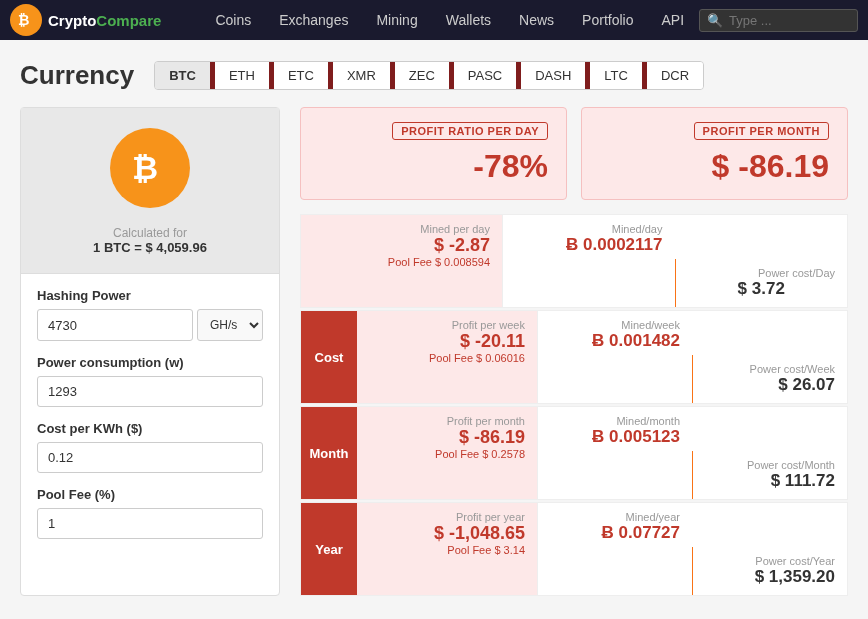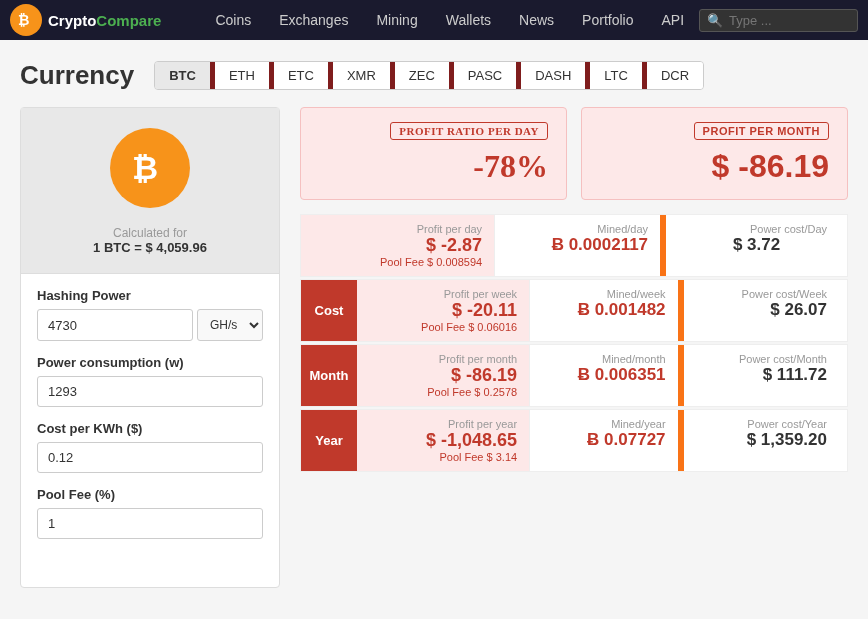--- a/index.html
+++ b/index.html
@@ -160,21 +160,20 @@
     .top-cards { display: flex; gap: 14px; }
     .profit-card {
       flex: 1;
       border-radius: 4px;
       padding: 14px 18px;
       text-align: right;
     }
     .profit-card.ratio {
       background: #fde8e8;
       border: 1px solid #f5c0c0;
-      font-family: Liberation Serif, serif;
     }
     .profit-card.month {
       background: #fde8e8;
       border: 1px solid #f5c0c0;
     }
     .profit-card-label {
       font-size: 11px;
       font-weight: bold;
       color: #c0392b;
       text-transform: uppercase;
@@ -233,23 +232,24 @@
     .data-row .mined-cell {
       flex: 1;
       padding: 8px 12px;
       text-align: right;
       border-left: 1px solid #eee;
     }
     .data-row .mined-cell .cell-label { font-size: 11px; color: #999; }
     .data-row .mined-cell .cell-main { font-size: 17px; font-weight: bold; color: #c0392b; }
     .data-row .power-cell {
       flex: 1;
-      padding: 8px 20px;
+      padding: 8px 12px;
       text-align: right;
-      border-left: 6px solid #f97316;
+      border-left: 1px solid #f97316;
+      margin-top: 44px;
     }
     .data-row .power-cell .cell-label { font-size: 11px; color: #999; }
     .data-row .power-cell .cell-main { font-size: 17px; font-weight: bold; color: #333; }
   </style>
 </head>
 <body>
 
 <nav>
   <div class="nav-logo">
     <div class="logo-circle">
@@ -348,21 +348,21 @@
         </div>
         <div class="profit-card month">
           <div class="profit-card-label">PROFIT PER MONTH</div>
           <div class="profit-card-value">$ -86.19</div>
         </div>
       </div>
 
       <div class="data-table" id="data-rows-container">
       <div class="data-row">
       <div class="profit-cell">
-        <div class="cell-label">Profit per day</div>
+        <div class="cell-label">Mined per day</div>
         <div class="cell-main">$ -2.87</div>
         <div class="cell-sub">Pool Fee $ 0.008594</div>
       </div>
       <div class="mined-cell">
         <div class="cell-label">Mined/day</div>
         <div class="cell-main">Ƀ 0.0002117</div>
       </div>
       <div class="power-cell">
         <div class="cell-label">Power cost/Day</div>
         <div class="cell-main" style="color:#333;text-align:center;">$ 3.72</div>
@@ -386,21 +386,21 @@
     </div>
           <div class="data-row">
       <div class="label-cell">Month</div>
       <div class="profit-cell">
         <div class="cell-label">Profit per month</div>
         <div class="cell-main">$ -86.19</div>
         <div class="cell-sub">Pool Fee $ 0.2578</div>
       </div>
       <div class="mined-cell">
         <div class="cell-label">Mined/month</div>
-        <div class="cell-main">Ƀ 0.006351</div>
+        <div class="cell-main">Ƀ 0.005123</div>
       </div>
       <div class="power-cell">
         <div class="cell-label">Power cost/Month</div>
         <div class="cell-main" style="color:#333;">$ 111.72</div>
       </div>
     </div>
           <div class="data-row">
       <div class="label-cell">Year</div>
       <div class="profit-cell">
         <div class="cell-label">Profit per year</div>

